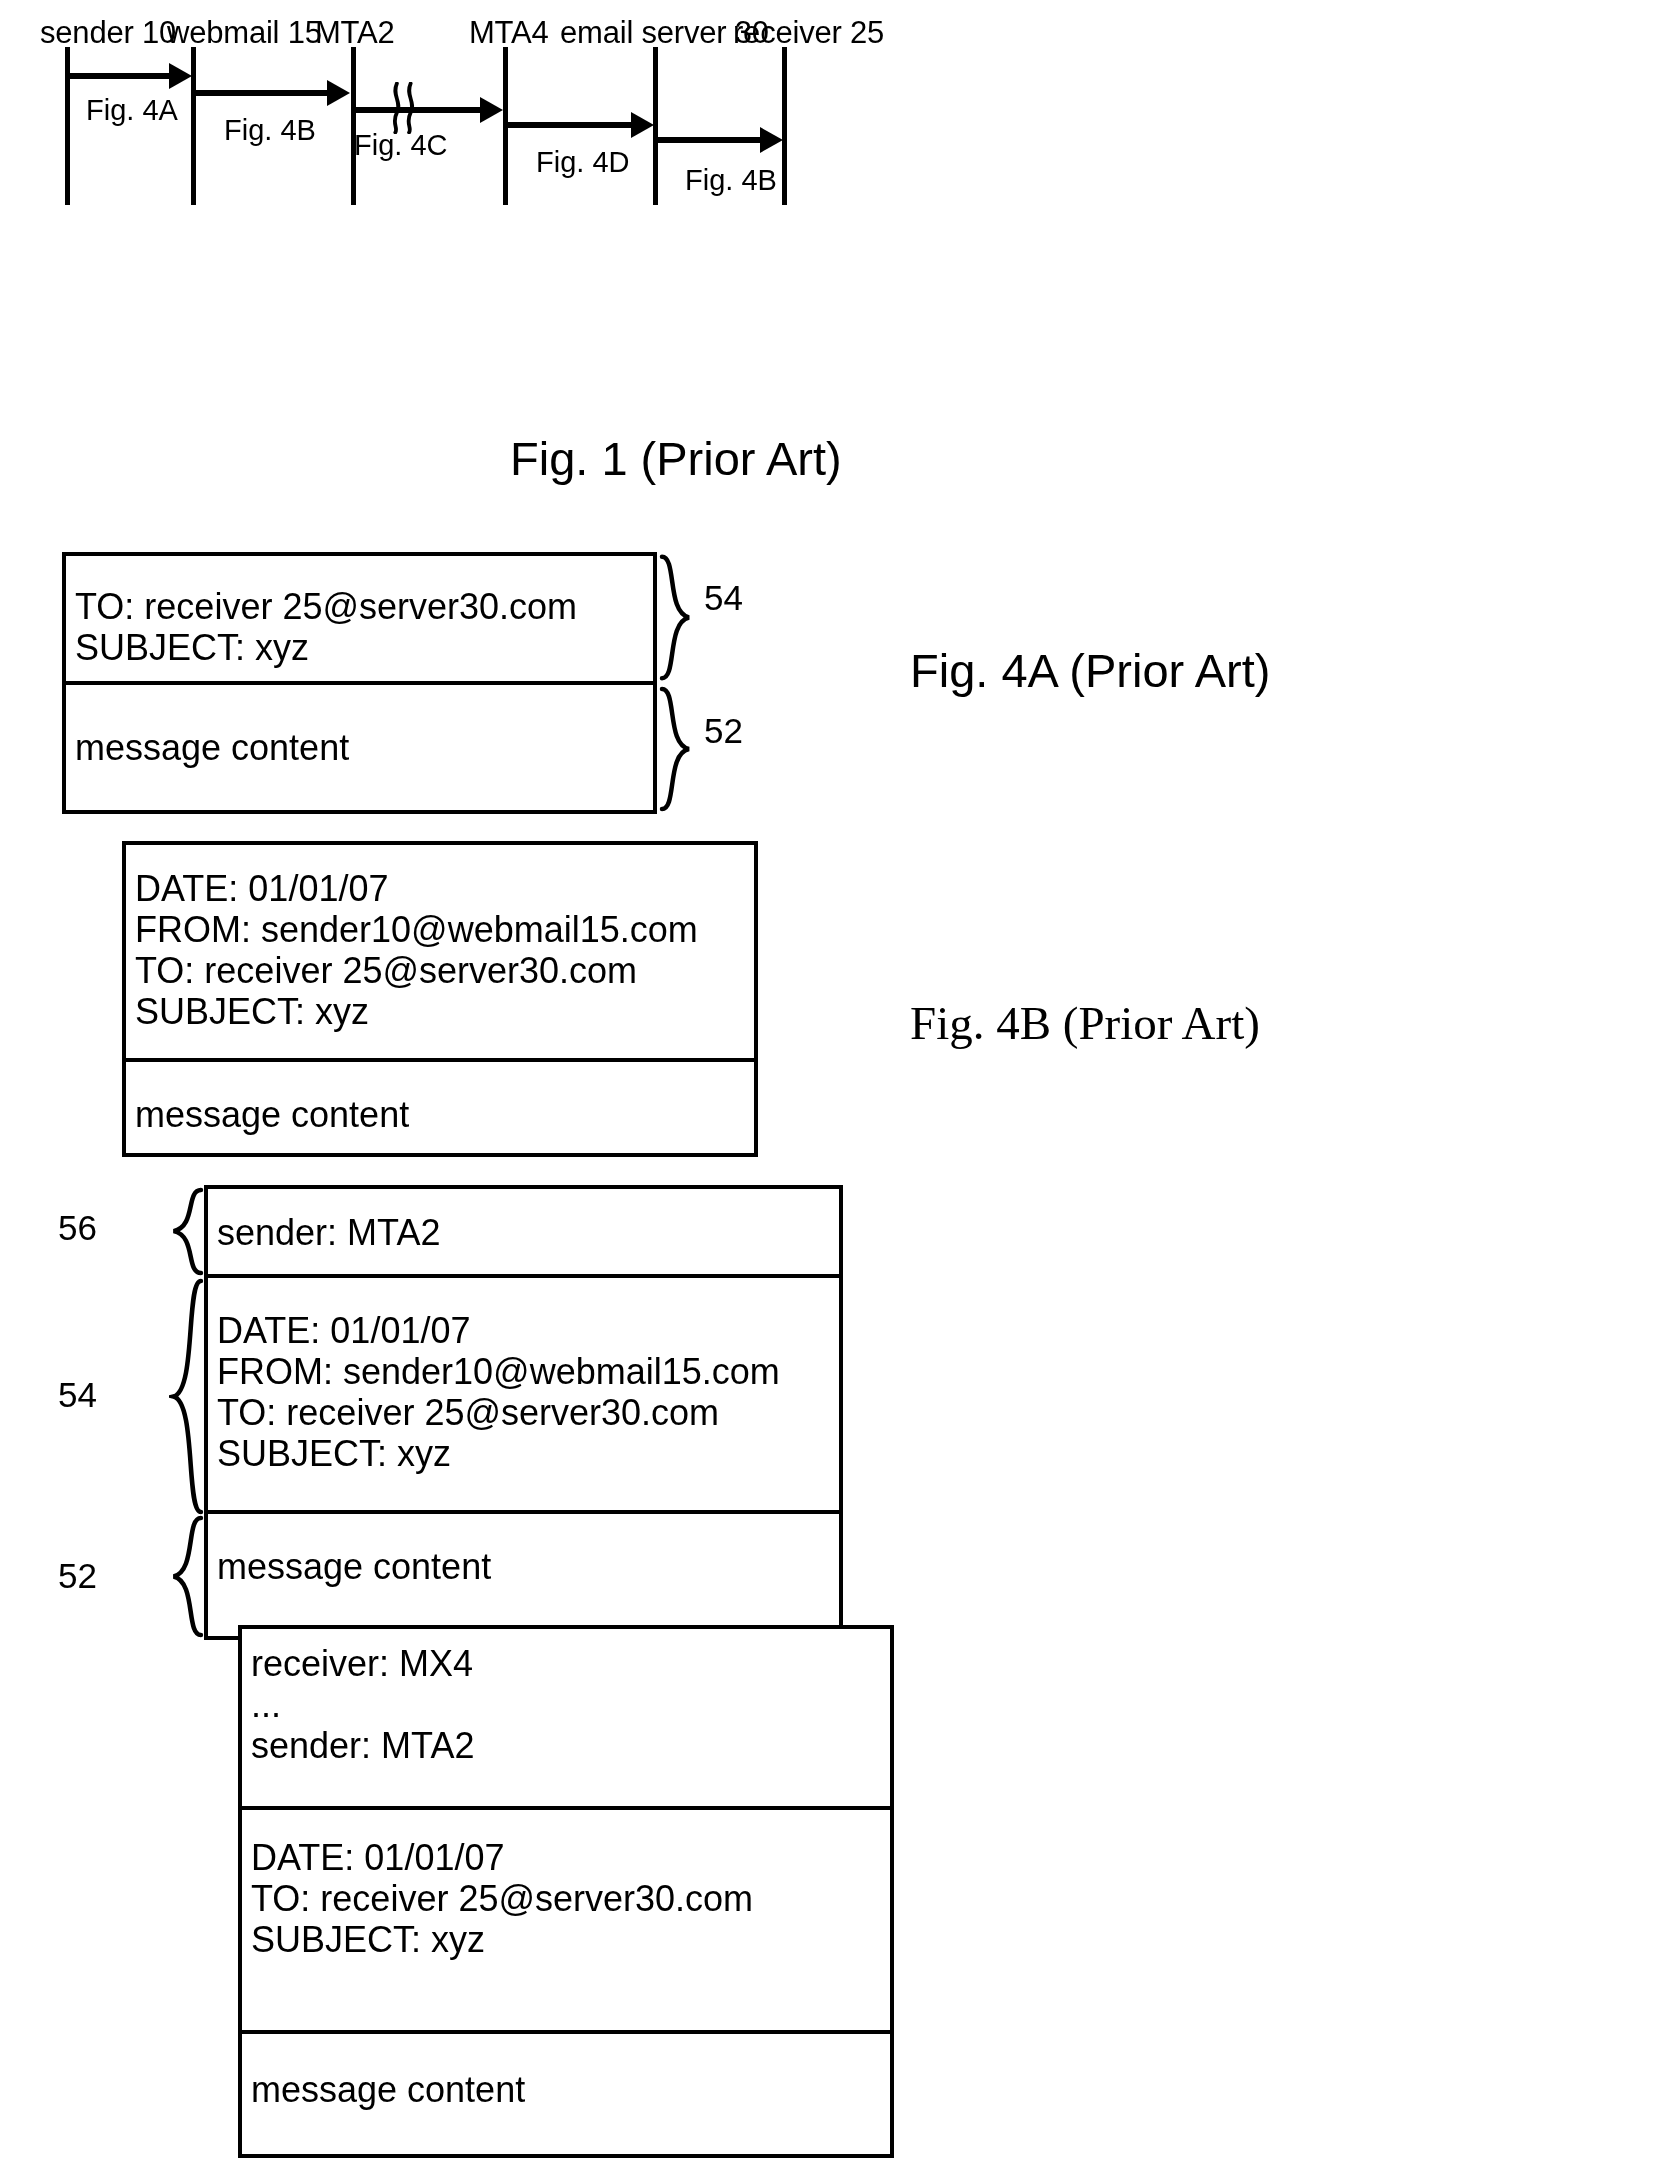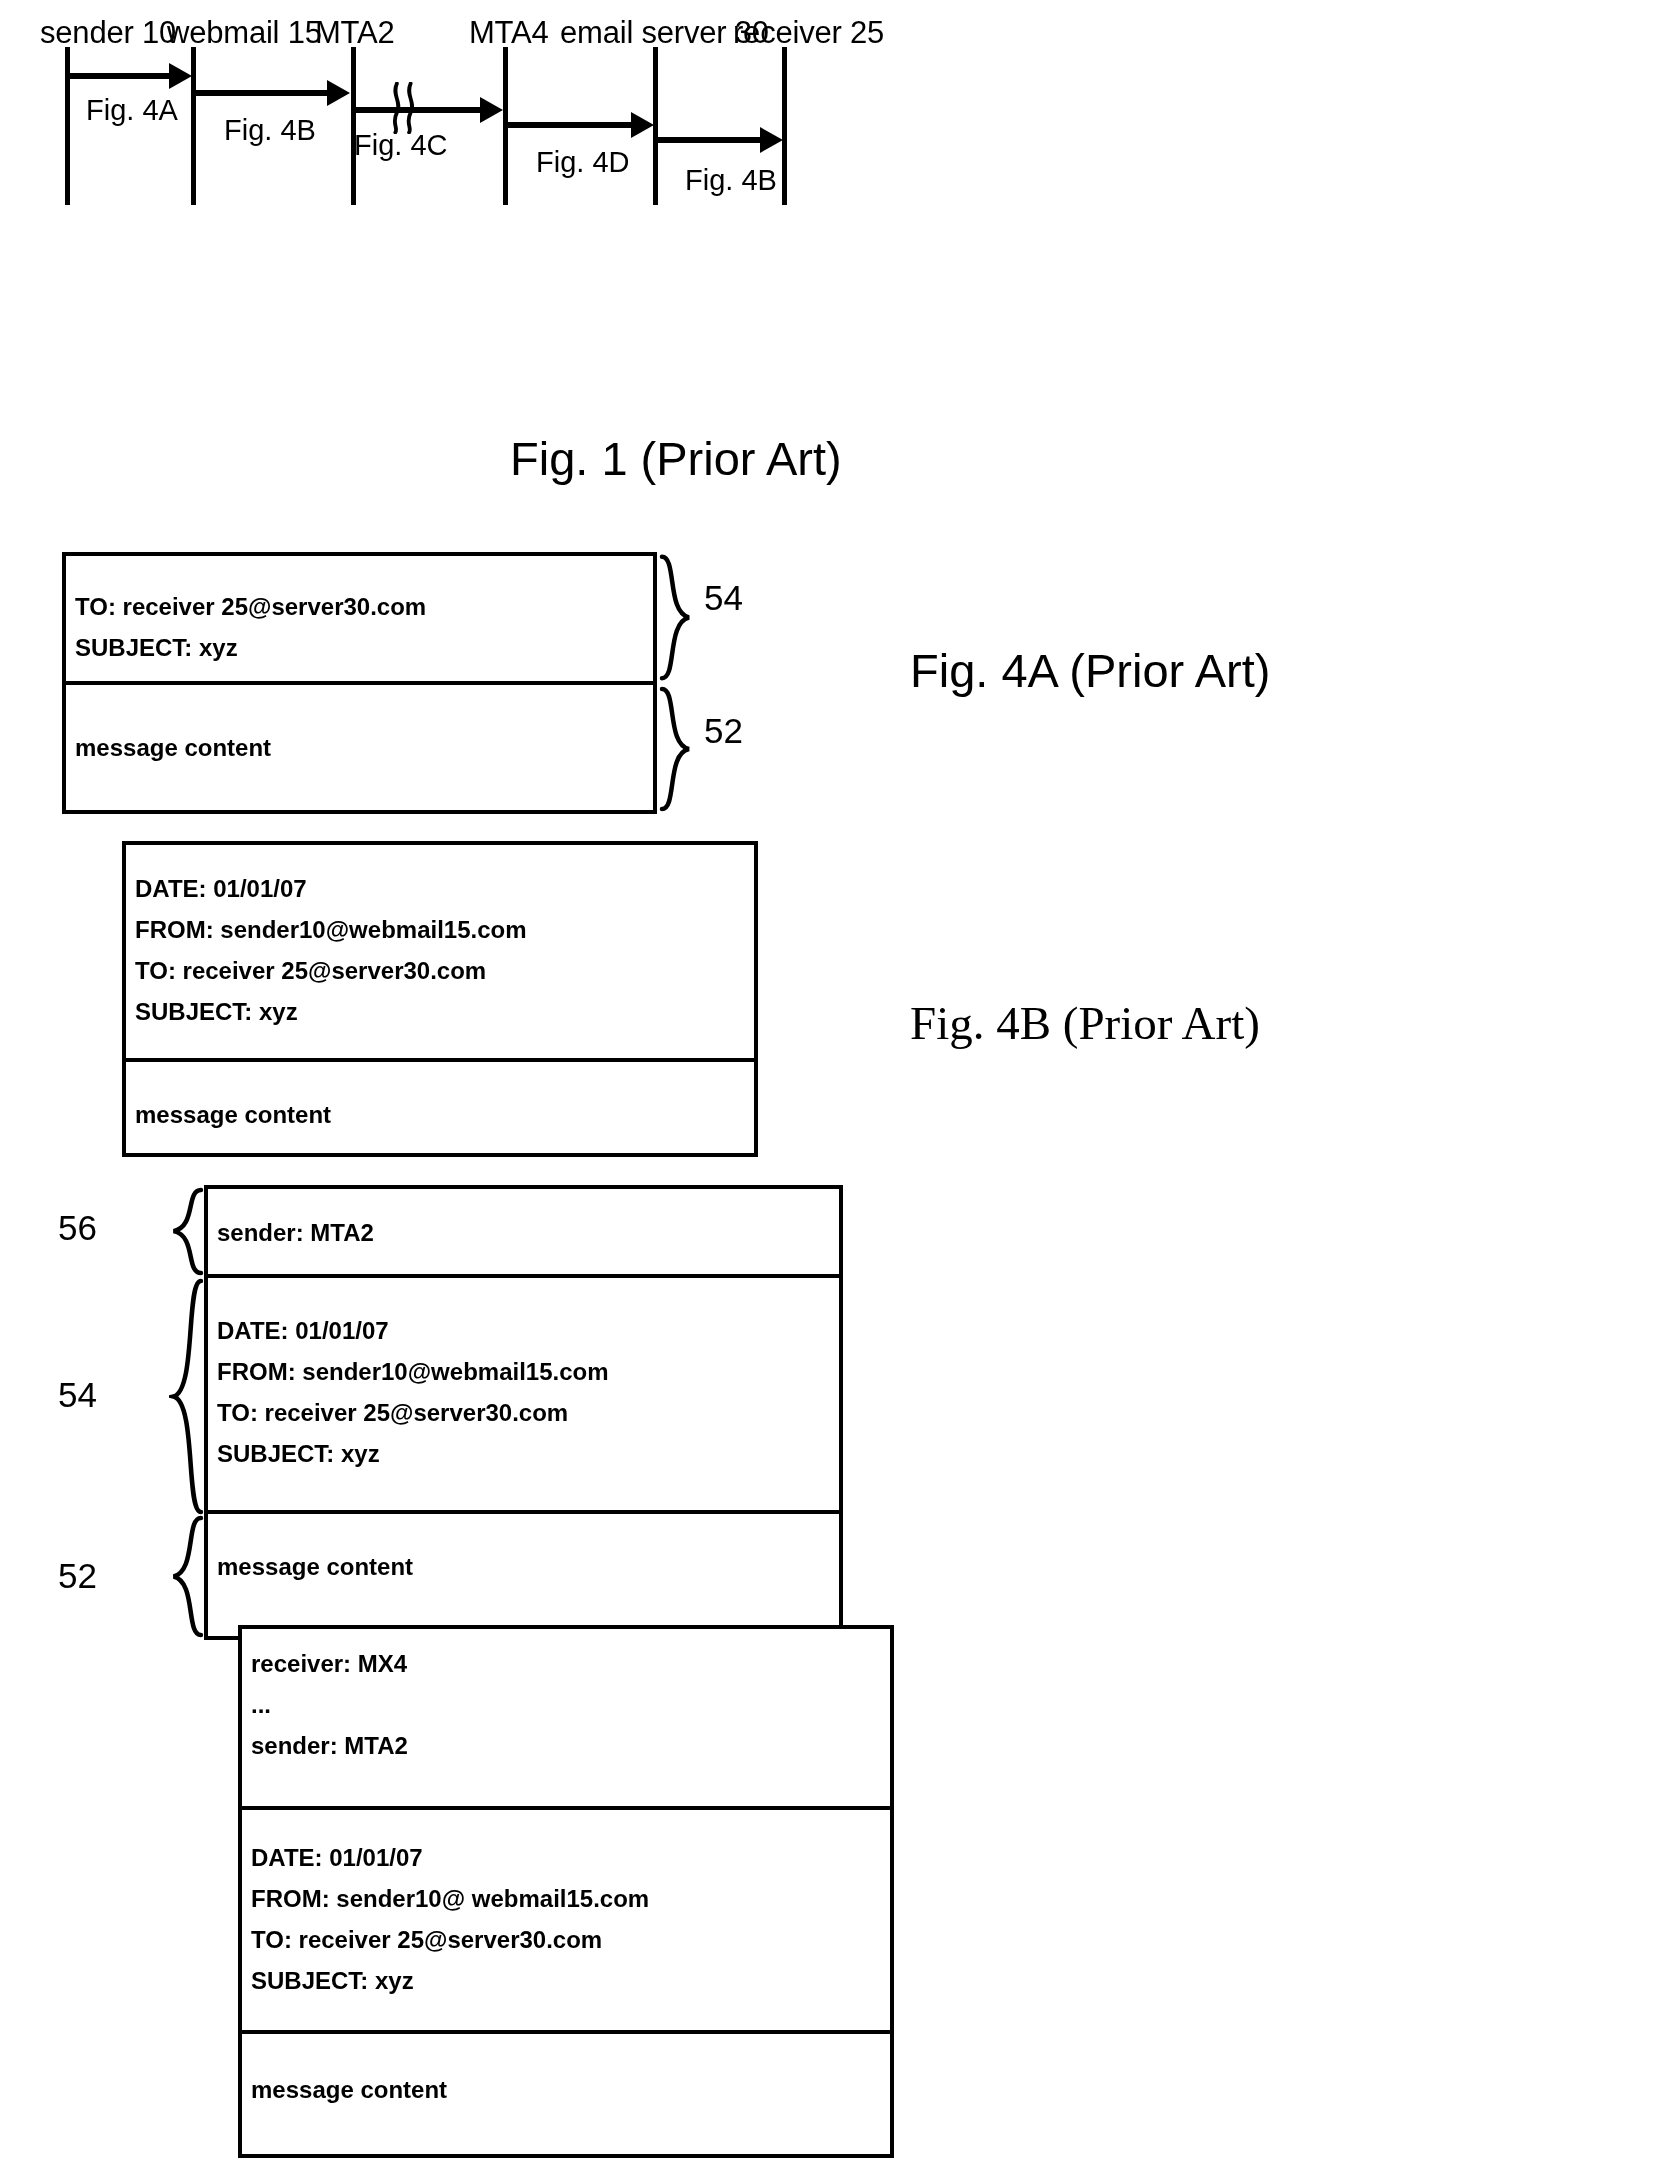--- a/index.html
+++ b/index.html
@@ -70,25 +70,24 @@
     box-sizing: border-box;
   }
   .msgbox .sect {
     border-bottom: 4.6px solid #000;
     box-sizing: border-box;
     padding: 0;
     position: relative;
   }
   .msgbox .sect.last { border-bottom: none; }
   .msgbox .line {
-    font-size: 24px;
+    font-size: 36px;
     line-height: 41px;
     white-space: nowrap;
     padding-left: 9px;
-    font-weight: bold;
   }
 
   
   .brace { position: absolute; }
   .brace-num {
     position: absolute;
     font-size: 35px;
     white-space: nowrap;
   }
 
@@ -214,21 +213,20 @@
 
 
   <div class="msgbox" style="left:238px; top:1625px; width:656px; height:533px;">
     <div class="sect" style="height:181px; padding-top:14px;">
       <div class="line">receiver: MX4</div>
       <div class="line">...</div>
       <div class="line">sender: MTA2</div>
     </div>
     <div class="sect" style="height:224px; padding-top:27px;">
       <div class="line">DATE: 01/01/07</div>
-      <div class="line">FROM: sender10@ webmail15.com</div>
       <div class="line">TO: receiver 25@server30.com</div>
       <div class="line">SUBJECT: xyz</div>
     </div>
     <div class="sect last" style="height:123px; padding-top:35px;">
       <div class="line">message content</div>
     </div>
   </div>
 
 </div>
 

